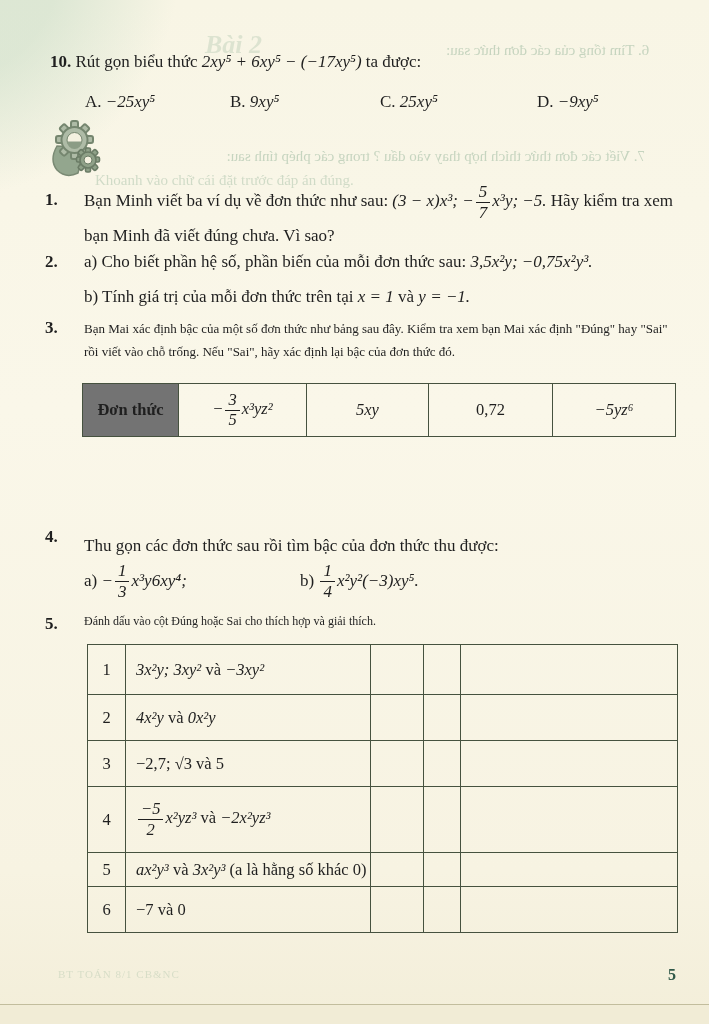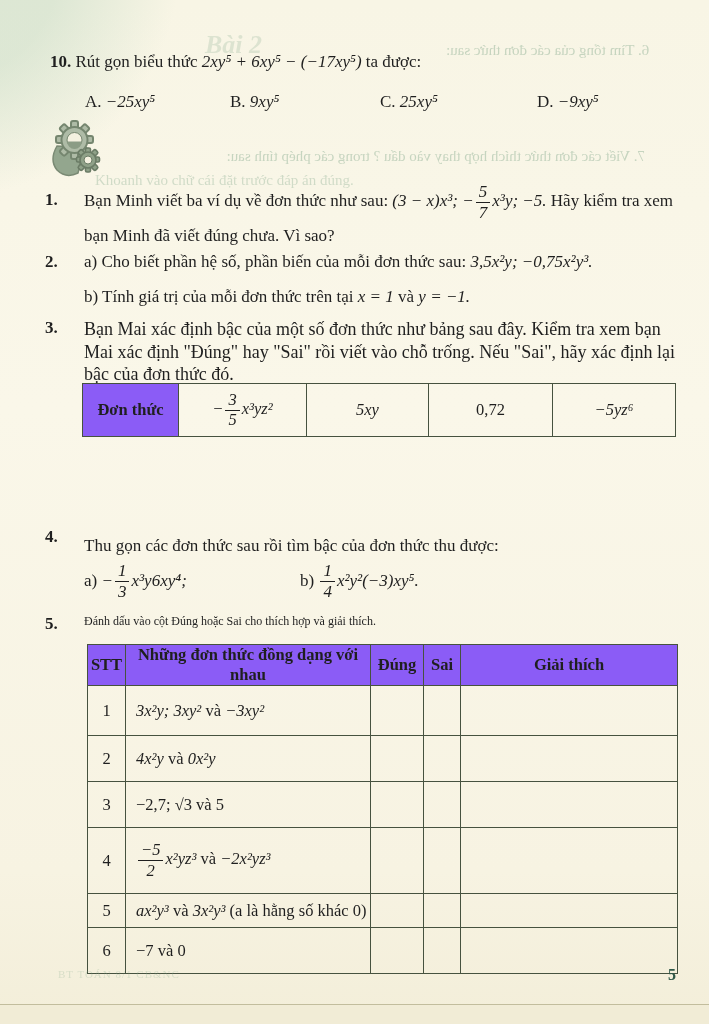--- a/index.html
+++ b/index.html
@@ -14,21 +14,21 @@
   .abs{position:absolute;}
   .qnum{font-weight:bold;}
   .m{font-style:italic;}
   .frac{display:inline-block;vertical-align:middle;text-align:center;font-style:italic;line-height:1;margin:0 2px;}
   .frac .fn{display:block;padding:0 3px 1.5px;border-bottom:1.4px solid #1f1f1f;}
   .frac .fd{display:block;padding:1.5px 3px 0;}
   .ghost{color:rgba(128,168,138,.42);pointer-events:none;}
   .mirror{transform:scaleX(-1);}
   table{border-collapse:collapse;table-layout:fixed;}
   td,th{border:1.6px solid #46523f;font-size:16.5px;padding:0;vertical-align:middle;overflow:hidden;}
-  .hd{background:#8b5cf6;font-weight:bold;text-align:center;}
+  .hd{background:#737373;font-weight:bold;text-align:center;}
   .cell-c{text-align:center;}
   .cell-l{text-align:left;padding-left:10px;}
   .opts span.optv{font-style:italic;text-align:right;}
   .footer-page{color:#2f5848;font-weight:bold;}
   .botline{border-top:1.2px solid #c2bd9d;background:#f1ecd6;}
 </style>
 </head>
 <body>
 
 <div class="abs ghost mirror" style="top:42px;right:60px;font-size:15px;">6. Tìm tổng của các đơn thức sau:</div>
@@ -106,21 +106,21 @@
   <span class="m">3,5x²y; −0,75x²y³.</span>
 </div>
 <div class="abs" style="top:287px;left:84px;width:612px;font-size:17px;">
   <span>b) Tính giá trị của mỗi đơn thức trên tại</span>
   <span class="m">x = 1</span>
   <span>và</span>
   <span class="m">y = −1.</span>
 </div>
 
 <span class="abs qnum" style="top:318px;left:45px;font-size:17px;">3.</span>
-<div class="abs" style="top:318px;left:84px;width:596px;font-size:18px;line-height:22.5px;">Bạn Mai xác định bậc của một số đơn thức như bảng sau đây. Kiểm tra xem bạn Mai xác định "Đúng" hay "Sai" rồi viết vào chỗ trống. Nếu "Sai", hãy xác định lại bậc của đơn thức đó.</div>
+<div class="abs" style="top:318px;left:84px;width:596px;font-size:13px;line-height:22.5px;">Bạn Mai xác định bậc của một số đơn thức như bảng sau đây. Kiểm tra xem bạn Mai xác định "Đúng" hay "Sai" rồi viết vào chỗ trống. Nếu "Sai", hãy xác định lại bậc của đơn thức đó.</div>
 
 <table class="abs" style="top:383px;left:82px;width:593px;">
   <colgroup>
       <col style="width:96px">
       <col style="width:128px">
       <col style="width:122px">
       <col style="width:124px">
       <col style="width:123px">
     </colgroup>
   <tbody>
@@ -158,27 +158,20 @@
 
 <table class="abs" style="top:644px;left:87px;width:590px;">
   <colgroup>
       <col style="width:38px">
       <col style="width:245px">
       <col style="width:53px">
       <col style="width:37px">
       <col style="width:217px">
     </colgroup>
   <tbody>
-      <tr style="height:24px;">
-    <th class="hd">STT</th>
-    <th class="hd">Những đơn thức đồng dạng với nhau</th>
-    <th class="hd">Đúng</th>
-    <th class="hd">Sai</th>
-    <th class="hd">Giải thích</th>
-  </tr>
   <tr style="height:50px;">
     <td class="cell-c">1</td>
     <td class="cell-l">
       <span class="m">3x²y; 3xy²</span>
       <span>và</span>
       <span class="m">−3xy²</span>
     </td>
     <td></td>
     <td></td>
     <td></td>

